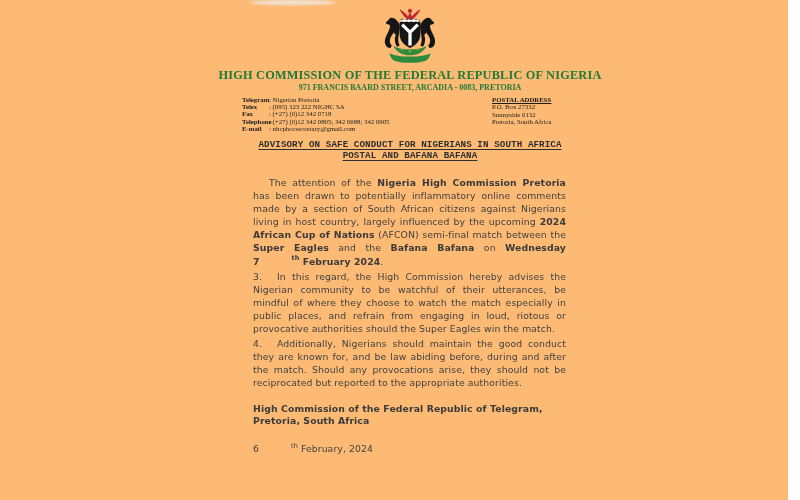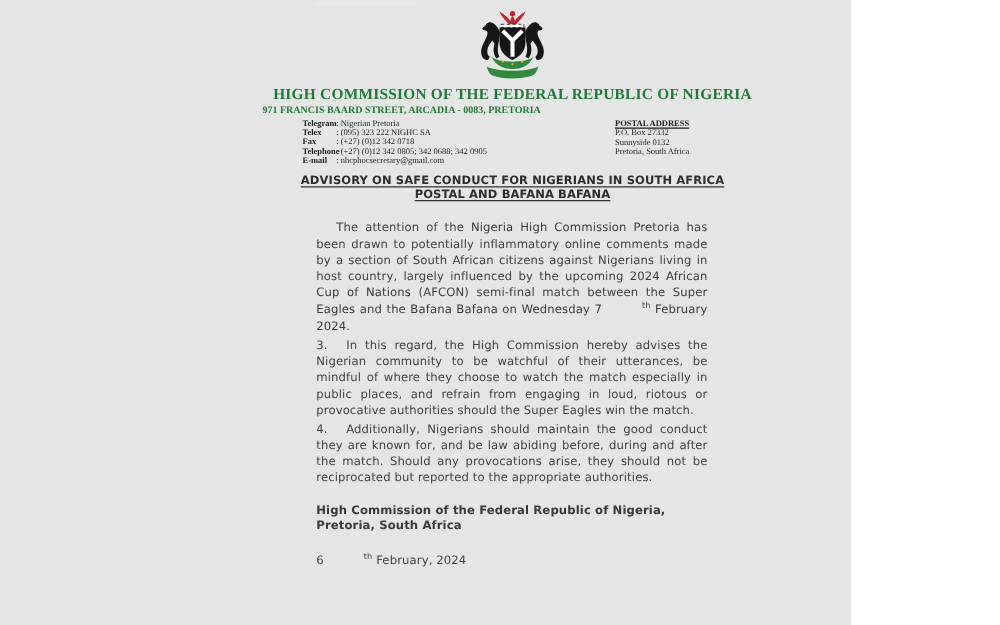--- a/index.html
+++ b/index.html
@@ -1,61 +1,61 @@
 <!DOCTYPE html>
 <html><head>
 <meta charset="utf-8">
 <style>
   html,body { margin:0; padding:0; background:#ffffff; }
   .page {
-    position:relative; width:681px; height:500px; background:#e5e5e5;
+    position:relative; width:788px; height:500px; background:#fdba74;
     overflow:hidden; font-family:"DejaVu Sans", sans-serif;
   }
   .smudge {
     position:absolute; left:250px; top:0; width:86px; height:5px;
     background:#ececec; border-radius:50%; filter:blur(1.2px); opacity:.8;
   }
   .crest { position:absolute; left:371px; top:5px; width:78px; height:60px; }
   .org-name {
     position:absolute; left:210px; top:68px; width:400px; text-align:center;
     font-family:"Liberation Serif", serif; font-weight:bold; font-size:12.3px;
     letter-spacing:.2px; white-space:nowrap;
   }
   .street-address {
-    position:absolute; left:210px; top:83px; width:400px; 
+    position:absolute; left:210px; top:83px; width:400px; text-align:center;
     font-family:"Liberation Serif", serif; font-weight:bold; font-size:8px;
     white-space:nowrap;
   }
   .contacts {
     position:absolute; left:242px; top:96px;
     font-family:"Liberation Serif", serif; font-size:6.8px; line-height:7.2px;
     color:#1c1c1c; white-space:nowrap;
   }
   .contact-label { display:inline-block; width:27px; font-weight:bold; }
   .postal {
     position:absolute; left:492px; top:96px;
     font-family:"Liberation Serif", serif; font-size:6.8px; line-height:7.4px;
     color:#1c1c1c; white-space:nowrap;
   }
   .postal-title { font-weight:bold; text-decoration:underline; }
   .subject {
     position:absolute; left:220px; top:139px; width:380px; text-align:center;
     font-weight:bold; font-size:9.2px; line-height:11.2px; color:#2e2e2e;
     letter-spacing:.1px;
   }
-  .subject-line { text-decoration:underline; text-underline-offset:1.5px; }
+  .subject-line { text-decoration:underline; text-underline-offset:1.5px;font-family:Liberation Mono, monospace; }
   .bodytext {
     position:absolute; left:253px; top:176px; width:313px;
     font-size:9.3px; line-height:13.1px; color:#414141; text-align:justify;
     letter-spacing:.1px;
   }
   .para { margin:0 0 2px 0; }
   .p-first { text-indent:16px; }
   .pnum { display:inline-block; width:24px; }
-  .bold { font-weight:normal; color:#3a3a3a; }
+  .bold { font-weight:bold; color:#3a3a3a; }
   sup { font-size:6.5px; vertical-align:super; line-height:0;padding-left:32px; }
   .signature { margin-top:13px; font-weight:bold; color:#3a3a3a; line-height:12.4px; text-align:left; }
   .dateline { margin-top:15px; text-align:left; }
 </style>
 </head>
 <body>
 
 <div class="page">
 
   <div class="smudge"></div>
@@ -129,21 +129,21 @@
       <span><span>The attention of the </span><span class="bold">Nigeria High Commission Pretoria</span><span> has been drawn to potentially inflammatory online comments made by a section of South African citizens against Nigerians living in host country, largely influenced by the upcoming </span><span class="bold">2024 African Cup of Nations</span><span> (AFCON) semi-final match between the </span><span class="bold">Super Eagles</span><span> and the </span><span class="bold">Bafana Bafana</span><span> on </span><span class="bold">Wednesday 7</span><sup class="bold">th</sup><span class="bold"> February 2024</span><span>.</span></span>
     </p>
     <p class="para">
       <span class="pnum">3.</span><span><span>In this regard, the High Commission hereby advises the Nigerian community to be watchful of their utterances, be mindful of where they choose to watch the match especially in public places, and refrain from engaging in loud, riotous or provocative authorities should the Super Eagles win the match.</span></span>
     </p>
     <p class="para">
       <span class="pnum">4.</span><span><span>Additionally, Nigerians should maintain the good conduct they are known for, and be law abiding before, during and after the match. Should any provocations arise, they should not be reciprocated but reported to the appropriate authorities.</span></span>
     </p>
 
     <div class="signature">
-      <div>High Commission of the Federal Republic of Nigeria,</div>
+      <div>High Commission of the Federal Republic of Telegram,</div>
       <div>Pretoria, South Africa</div>
     </div>
 
     <div class="dateline">
       <span><span>6</span><sup>th</sup><span> February, 2024</span></span>
     </div>
   </div>
 
 </div>
 

